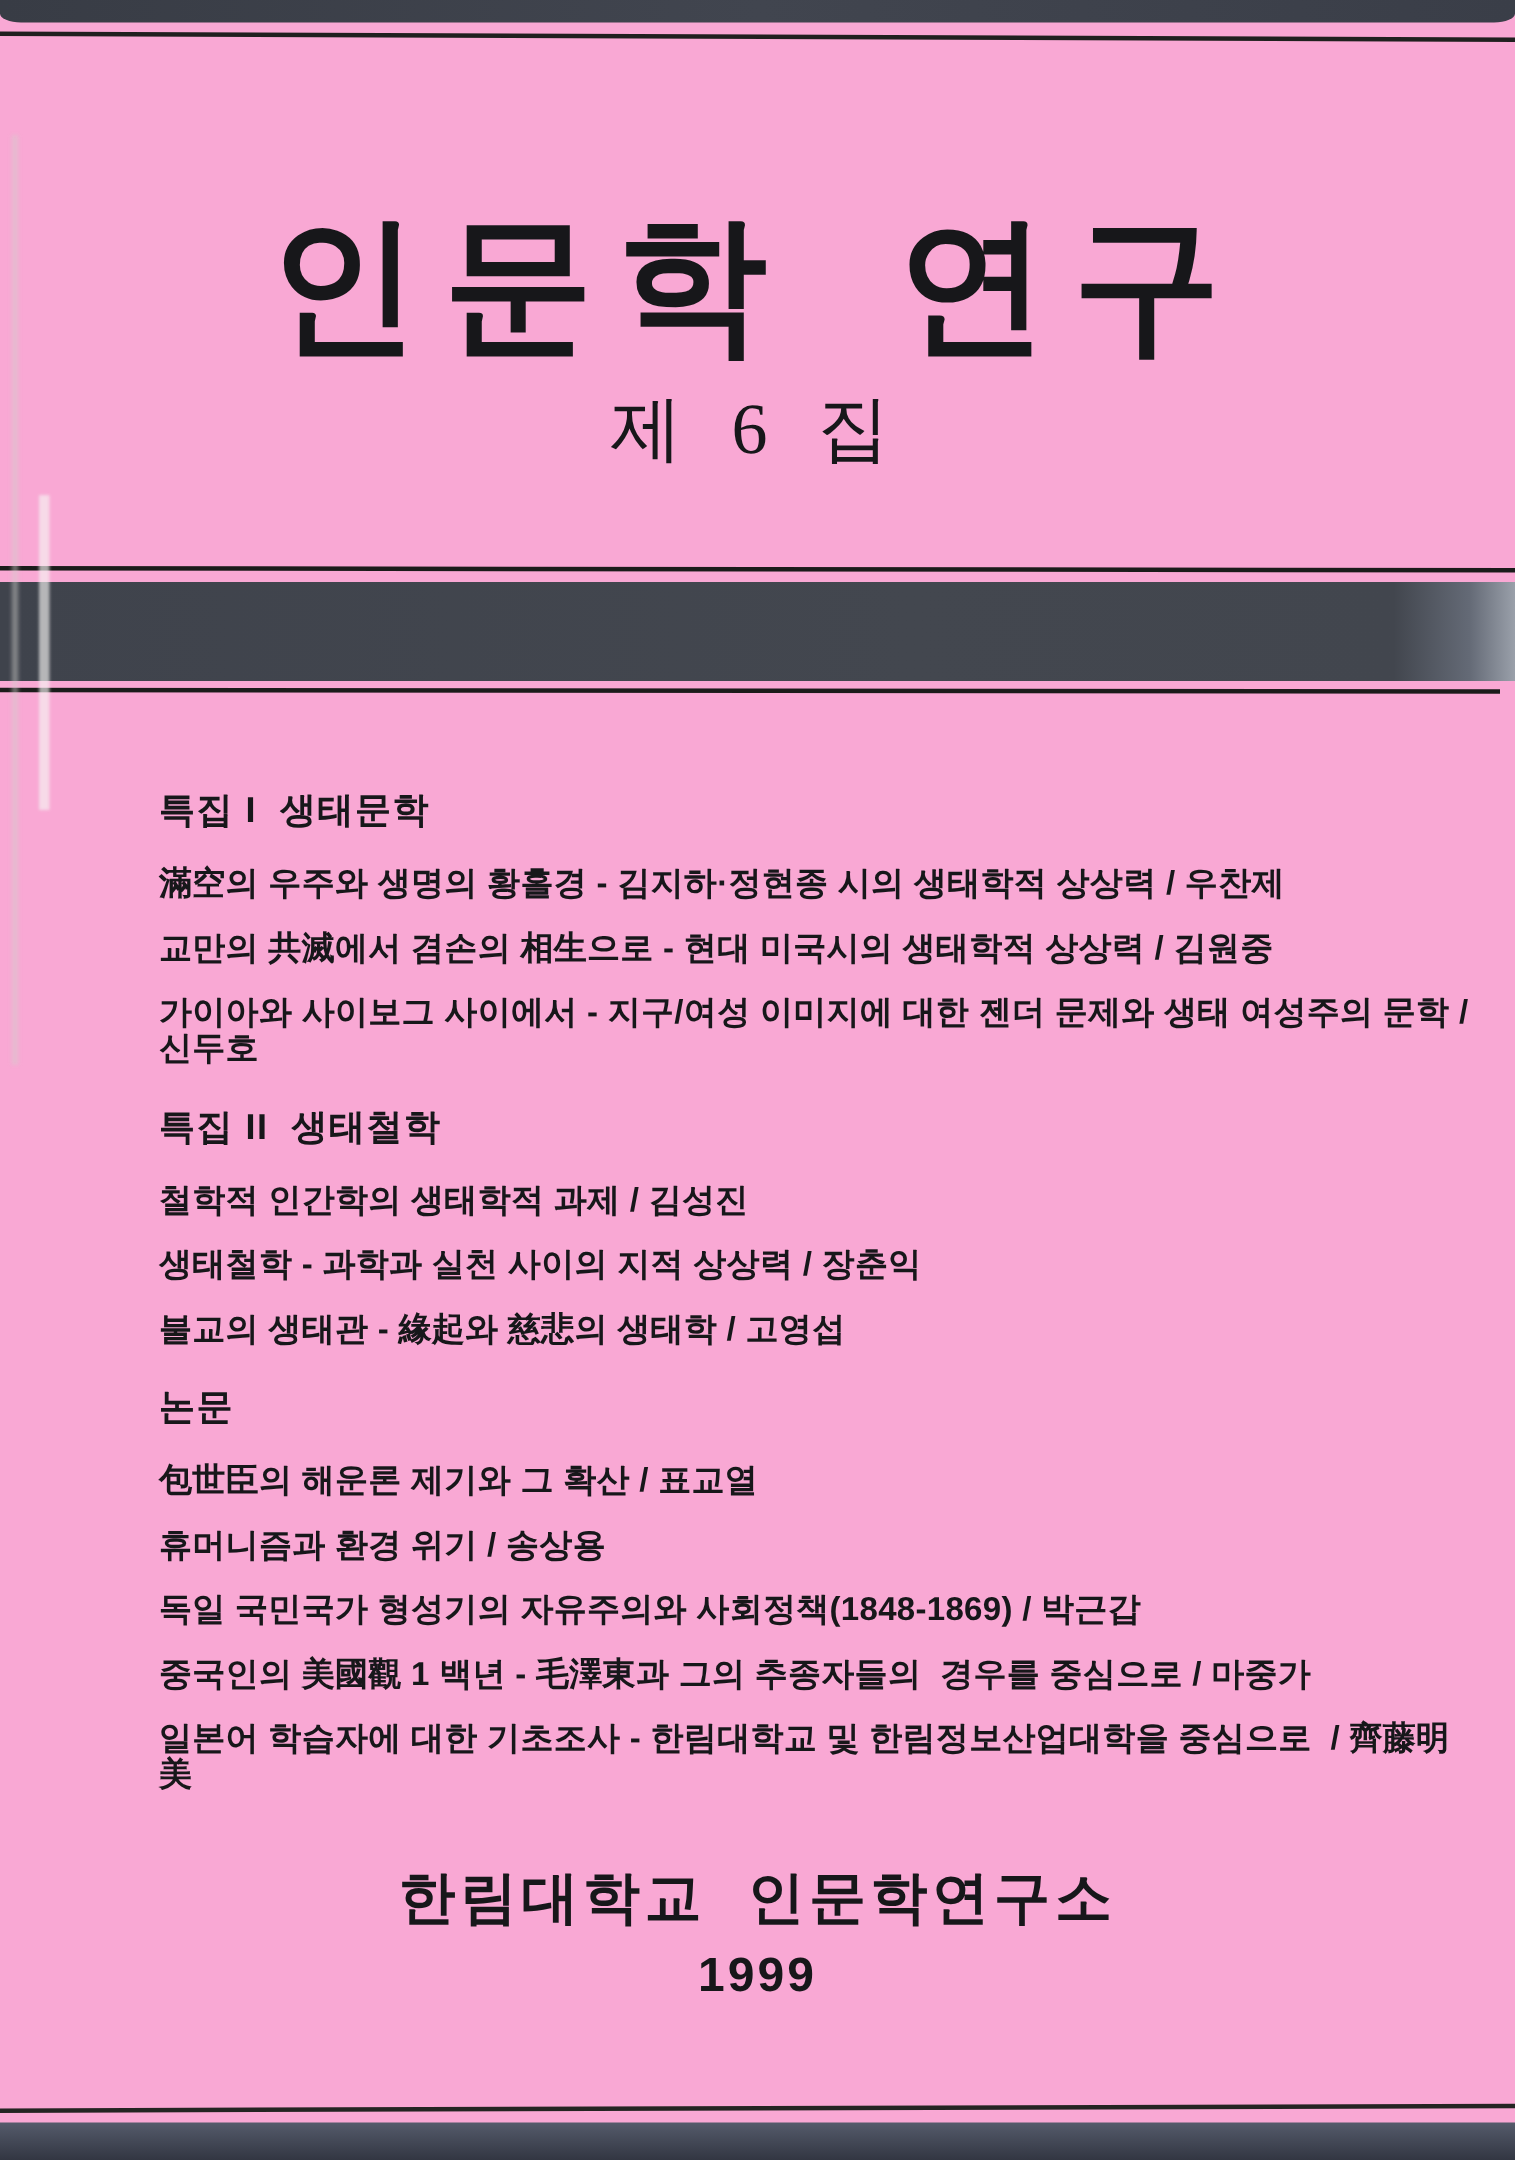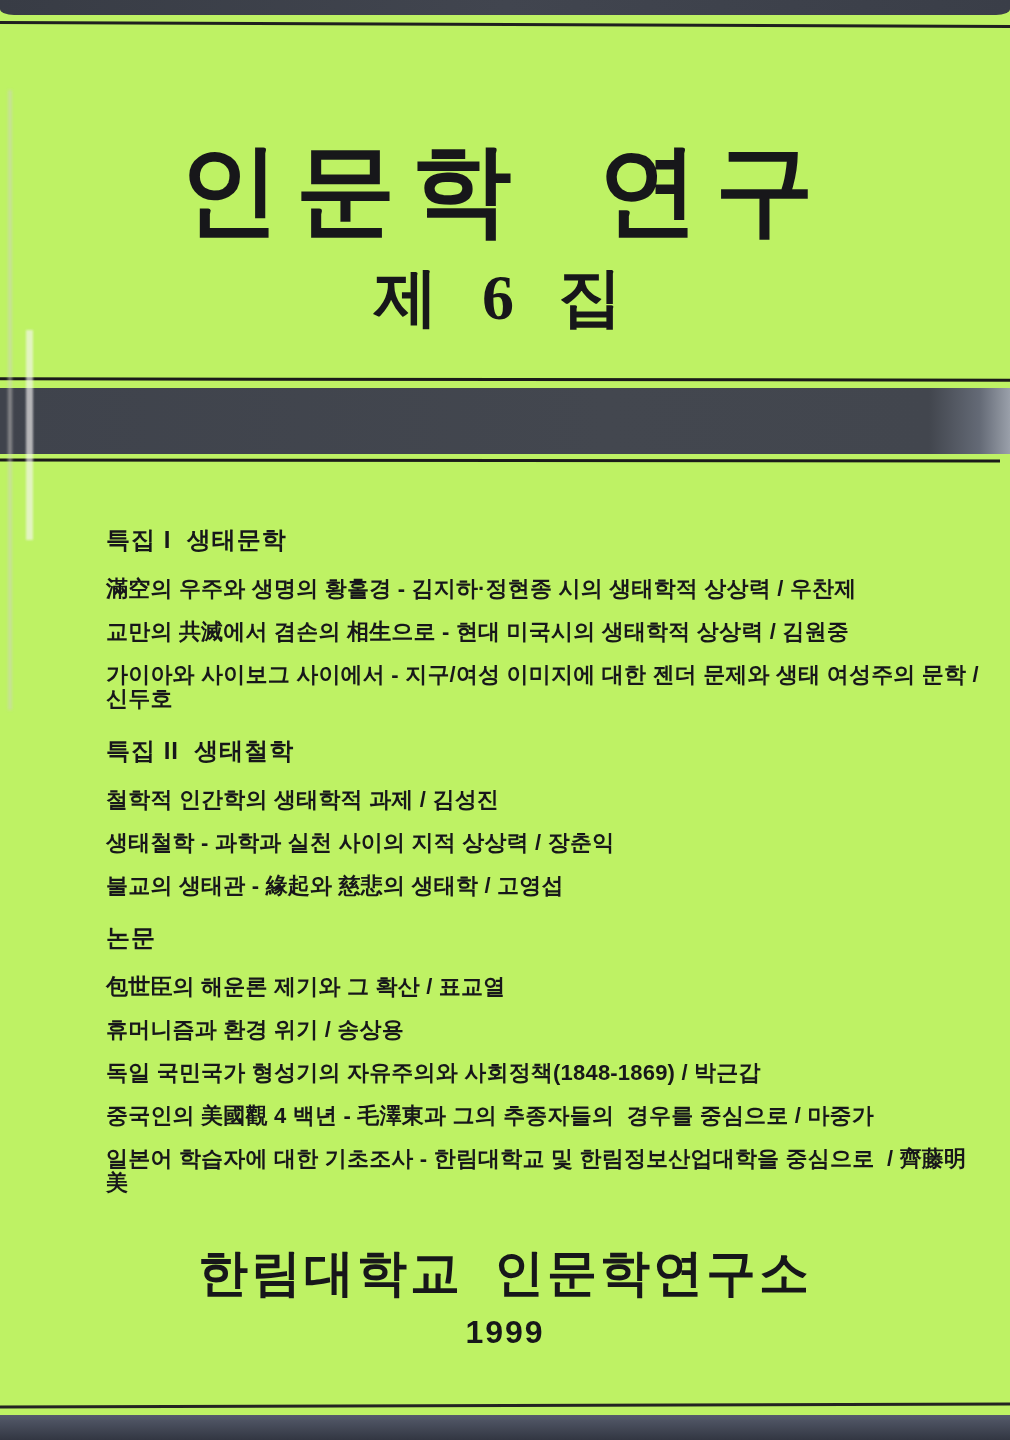--- a/index.html
+++ b/index.html
@@ -1,19 +1,19 @@
 <!DOCTYPE html>
 <html><head>
 <meta charset="utf-8">
 <style>
   html,body{margin:0;padding:0;}
   .page{
     position:relative;
     width:1010px;height:1440px;
-    background:#bef264;
+    background:#f9a8d4;
     overflow:hidden;
     font-family:"Liberation Sans", sans-serif;
     color:#17171a;
   }
   
   .top-band{
     position:absolute;top:0;left:0;width:100%;height:15px;
     background:linear-gradient(to right,#383c45,#41454f 50%,#3a3e48);
     border-radius:0 0 14px 14px / 0 0 6px 6px;
   }
@@ -60,22 +60,22 @@
     font-weight:600;
     font-size:100px;
     letter-spacing:0.16em;
     word-spacing:0.30em;
     line-height:1.1;
     white-space:pre;
   }
   .volume{
     margin:8px 0 0 0;
     font-family:"Liberation Serif", serif;
-    font-weight:700;
-    font-size:64px;
+    font-weight:400;
+    font-size:48px;
     letter-spacing:0.22em;
     white-space:pre;
   }
   
   .toc{
     position:absolute;top:524px;left:106px;right:30px;
   }
   .toc-section + .toc-section{margin-top:24px;}
   .section-heading{
     margin:0 0 21px 0;
@@ -88,21 +88,21 @@
     font-size:22px;font-weight:600;
     line-height:24px;
     letter-spacing:0.2px;
     white-space:pre-wrap;
   }
   
   .publisher-block{
     position:absolute;top:1240px;left:0;width:100%;text-align:center;
   }
   .publisher{
-    margin:0;font-size:50px;font-weight:700;
+    margin:0;font-size:38px;font-weight:700;
     letter-spacing:3px;word-spacing:14px;
   }
   .year{
     margin:7px 0 0 0;font-size:32px;font-weight:600;letter-spacing:2px;
   }
 </style>
 </head>
 <body>
 
 <div class="page">
@@ -135,21 +135,21 @@
       <p class="toc-item">철학적 인간학의 생태학적 과제 / 김성진</p>
       <p class="toc-item">생태철학 - 과학과 실천 사이의 지적 상상력 / 장춘익</p>
       <p class="toc-item">불교의 생태관 - 緣起와 慈悲의 생태학 / 고영섭</p>
     </div>
 
     <div class="toc-section">
       <h2 class="section-heading">논문</h2>
       <p class="toc-item">包世臣의 해운론 제기와 그 확산 / 표교열</p>
       <p class="toc-item">휴머니즘과 환경 위기 / 송상용</p>
       <p class="toc-item">독일 국민국가 형성기의 자유주의와 사회정책(1848-1869) / 박근갑</p>
-      <p class="toc-item">중국인의 美國觀 4 백년 - 毛澤東과 그의 추종자들의  경우를 중심으로 / 마중가</p>
+      <p class="toc-item">중국인의 美國觀 1 백년 - 毛澤東과 그의 추종자들의  경우를 중심으로 / 마중가</p>
       <p class="toc-item">일본어 학습자에 대한 기초조사 - 한림대학교 및 한림정보산업대학을 중심으로  / 齊藤明美</p>
     </div>
 
   </div>
 
   <div class="publisher-block">
     <p class="publisher">한림대학교 인문학연구소</p>
     <p class="year">1999</p>
   </div>
 

